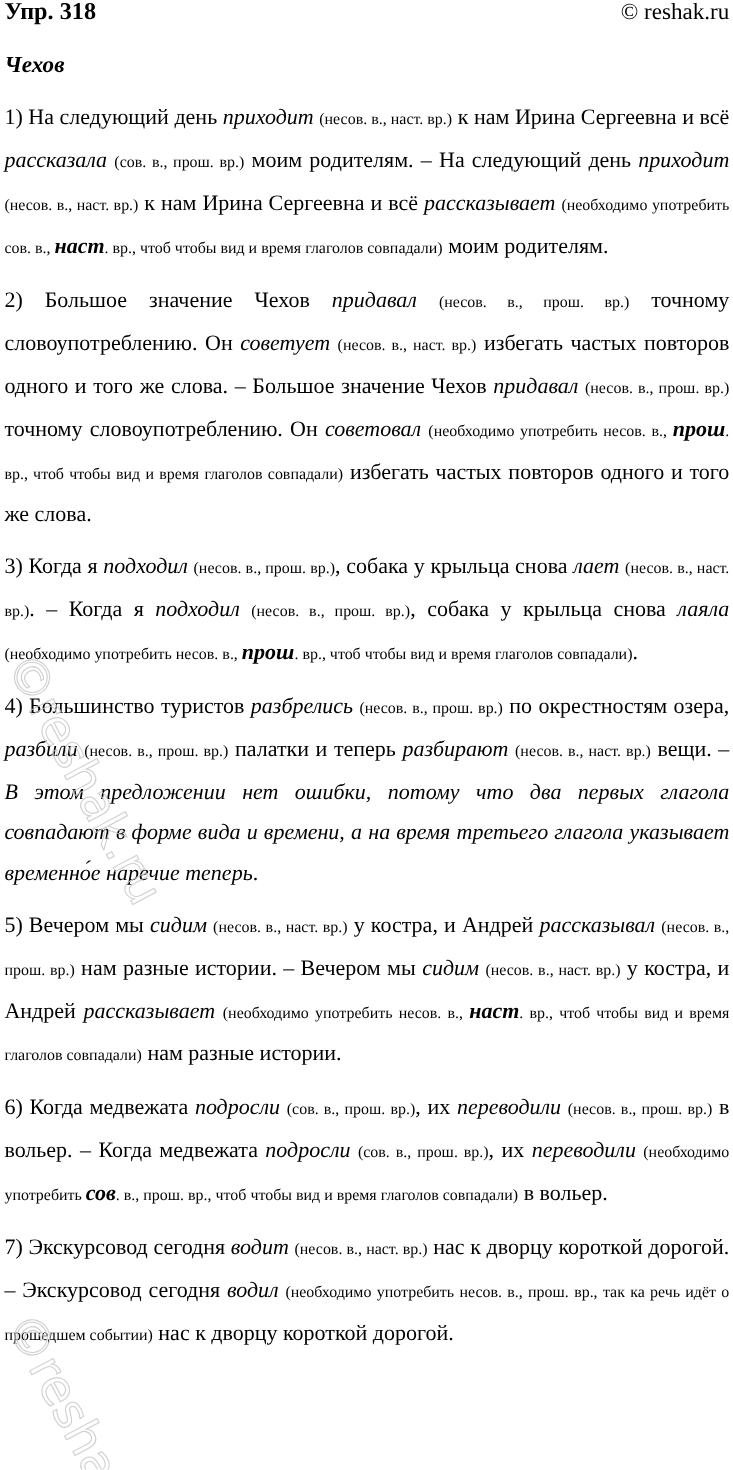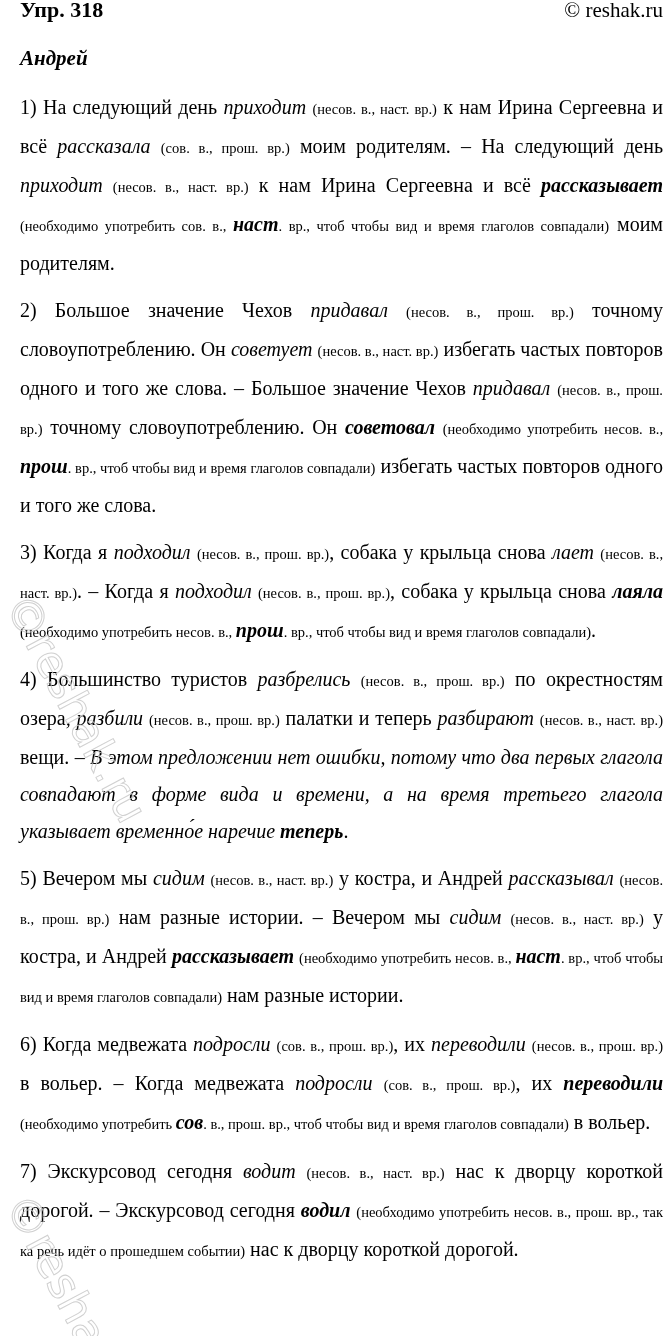--- a/index.html
+++ b/index.html
@@ -1,49 +1,49 @@
 <!DOCTYPE html>
 <html><head>
 <meta charset="utf-8">
 <style>
   html, body { margin: 0; padding: 0; background: #ffffff; }
   body {
     width: 666px; height: 1336px; overflow: hidden;
     font-family: "Liberation Serif", "DejaVu Serif", serif;
     color: #000;
   }
-  .page { position: relative; padding: 0 3px 0 20px; }
+  .page { position: relative; padding: 0 3px 0 4px; }
   .header { display: flex; justify-content: space-between; align-items: baseline; height: 28px; }
   .ex-title { font-weight: bold; font-size: 22px; line-height: 26px; margin-top: -3px; }
   .copyright { font-size: 21px; line-height: 26px; margin-top: -3px; }
   .subtitle { font-weight: bold; font-style: italic; font-size: 21px; line-height: 26px; margin: 17px 0 18px 0; }
   .para { font-size: 20px; line-height: 37px; text-align: justify; margin: 0 0 10px 0; }
   .seg-i { font-style: italic; font-family: Liberation Serif, serif; }
   .seg-n { font-size: 14.5px; }
-  .seg-bi { font-style: italic; font-weight: bold; }
+  .seg-bi { font-style: italic; font-weight: normal; }
   .seg-nb { font-style: italic; font-weight: bold; font-size: 20px; }
   .watermark {
     position: absolute; color: transparent;
     -webkit-text-stroke: 1px #c8c8c8;
     font-family: "DejaVu Sans", sans-serif;
     font-size: 44px; transform: rotate(62deg); transform-origin: left top;
     pointer-events: none; white-space: nowrap; opacity: .85;
   }
   .wm1 { left: 40px; top: 585px; }
   .wm2 { left: 40px; top: 1185px; }
 </style>
 </head>
 <body>
 
 <div class="page">
   <div class="header">
     <span class="ex-title">Упр. 318</span>
     <span class="copyright">© reshak.ru</span>
   </div>
-  <div class="subtitle">Андрей</div>
+  <div class="subtitle">Чехов</div>
 
   <div id="paragraphs">
       <p class="para"><span>1) На следующий день </span><span class="seg-i">приходит</span><span> </span><span class="seg-n">(несов. в., наст. вр.)</span><span> к нам Ирина Сергеевна и всё </span><span class="seg-i">рассказала</span><span> </span><span class="seg-n">(сов. в., прош. вр.)</span><span> моим родителям. – На следующий день </span><span class="seg-i">приходит</span><span> </span><span class="seg-n">(несов. в., наст. вр.)</span><span> к нам Ирина Сергеевна и всё </span><span class="seg-bi">рассказывает</span><span> </span><span class="seg-n">(необходимо употребить сов. в., </span><span class="seg-nb">наст</span><span class="seg-n">. вр., чтоб чтобы вид и время глаголов совпадали)</span><span> моим родителям.</span></p>
       <p class="para"><span>2) Большое значение Чехов </span><span class="seg-i">придавал</span><span> </span><span class="seg-n">(несов. в., прош. вр.)</span><span> точному словоупотреблению. Он </span><span class="seg-i">советует</span><span> </span><span class="seg-n">(несов. в., наст. вр.)</span><span> избегать частых повторов одного и того же слова. – Большое значение Чехов </span><span class="seg-i">придавал</span><span> </span><span class="seg-n">(несов. в., прош. вр.)</span><span> точному словоупотреблению. Он </span><span class="seg-bi">советовал</span><span> </span><span class="seg-n">(необходимо употребить несов. в., </span><span class="seg-nb">прош</span><span class="seg-n">. вр., чтоб чтобы вид и время глаголов совпадали)</span><span> избегать частых повторов одного и того же слова.</span></p>
       <p class="para"><span>3) Когда я </span><span class="seg-i">подходил</span><span> </span><span class="seg-n">(несов. в., прош. вр.)</span><span>, собака у крыльца снова </span><span class="seg-i">лает</span><span> </span><span class="seg-n">(несов. в., наст. вр.)</span><span>. – Когда я </span><span class="seg-i">подходил</span><span> </span><span class="seg-n">(несов. в., прош. вр.)</span><span>, собака у крыльца снова </span><span class="seg-bi">лаяла</span><span> </span><span class="seg-n">(необходимо употребить несов. в., </span><span class="seg-nb">прош</span><span class="seg-n">. вр., чтоб чтобы вид и время глаголов совпадали)</span><span>.</span></p>
       <p class="para"><span>4) Большинство туристов </span><span class="seg-i">разбрелись</span><span> </span><span class="seg-n">(несов. в., прош. вр.)</span><span> по окрестностям озера, </span><span class="seg-i">разбили</span><span> </span><span class="seg-n">(несов. в., прош. вр.)</span><span> палатки и теперь </span><span class="seg-i">разбирают</span><span> </span><span class="seg-n">(несов. в., наст. вр.)</span><span> вещи. – </span><span class="seg-i">В этом предложении нет ошибки, потому что два первых глагола совпадают в форме вида и времени, а на время третьего глагола указывает временно́е наречие </span><span class="seg-bi">теперь</span><span>.</span></p>
       <p class="para"><span>5) Вечером мы </span><span class="seg-i">сидим</span><span> </span><span class="seg-n">(несов. в., наст. вр.)</span><span> у костра, и Андрей </span><span class="seg-i">рассказывал</span><span> </span><span class="seg-n">(несов. в., прош. вр.)</span><span> нам разные истории. – Вечером мы </span><span class="seg-i">сидим</span><span> </span><span class="seg-n">(несов. в., наст. вр.)</span><span> у костра, и Андрей </span><span class="seg-bi">рассказывает</span><span> </span><span class="seg-n">(необходимо употребить несов. в., </span><span class="seg-nb">наст</span><span class="seg-n">. вр., чтоб чтобы вид и время глаголов совпадали)</span><span> нам разные истории.</span></p>
       <p class="para"><span>6) Когда медвежата </span><span class="seg-i">подросли</span><span> </span><span class="seg-n">(сов. в., прош. вр.)</span><span>, их </span><span class="seg-i">переводили</span><span> </span><span class="seg-n">(несов. в., прош. вр.)</span><span> в вольер. – Когда медвежата </span><span class="seg-i">подросли</span><span> </span><span class="seg-n">(сов. в., прош. вр.)</span><span>, их </span><span class="seg-bi">переводили</span><span> </span><span class="seg-n">(необходимо употребить </span><span class="seg-nb">сов</span><span class="seg-n">. в., прош. вр., чтоб чтобы вид и время глаголов совпадали)</span><span> в вольер.</span></p>
       <p class="para"><span>7) Экскурсовод сегодня </span><span class="seg-i">водит</span><span> </span><span class="seg-n">(несов. в., наст. вр.)</span><span> нас к дворцу короткой дорогой. – Экскурсовод сегодня </span><span class="seg-bi">водил</span><span> </span><span class="seg-n">(необходимо употребить несов. в., прош. вр., так ка речь идёт о прошедшем событии)</span><span> нас к дворцу короткой дорогой.</span></p>
     </div>

